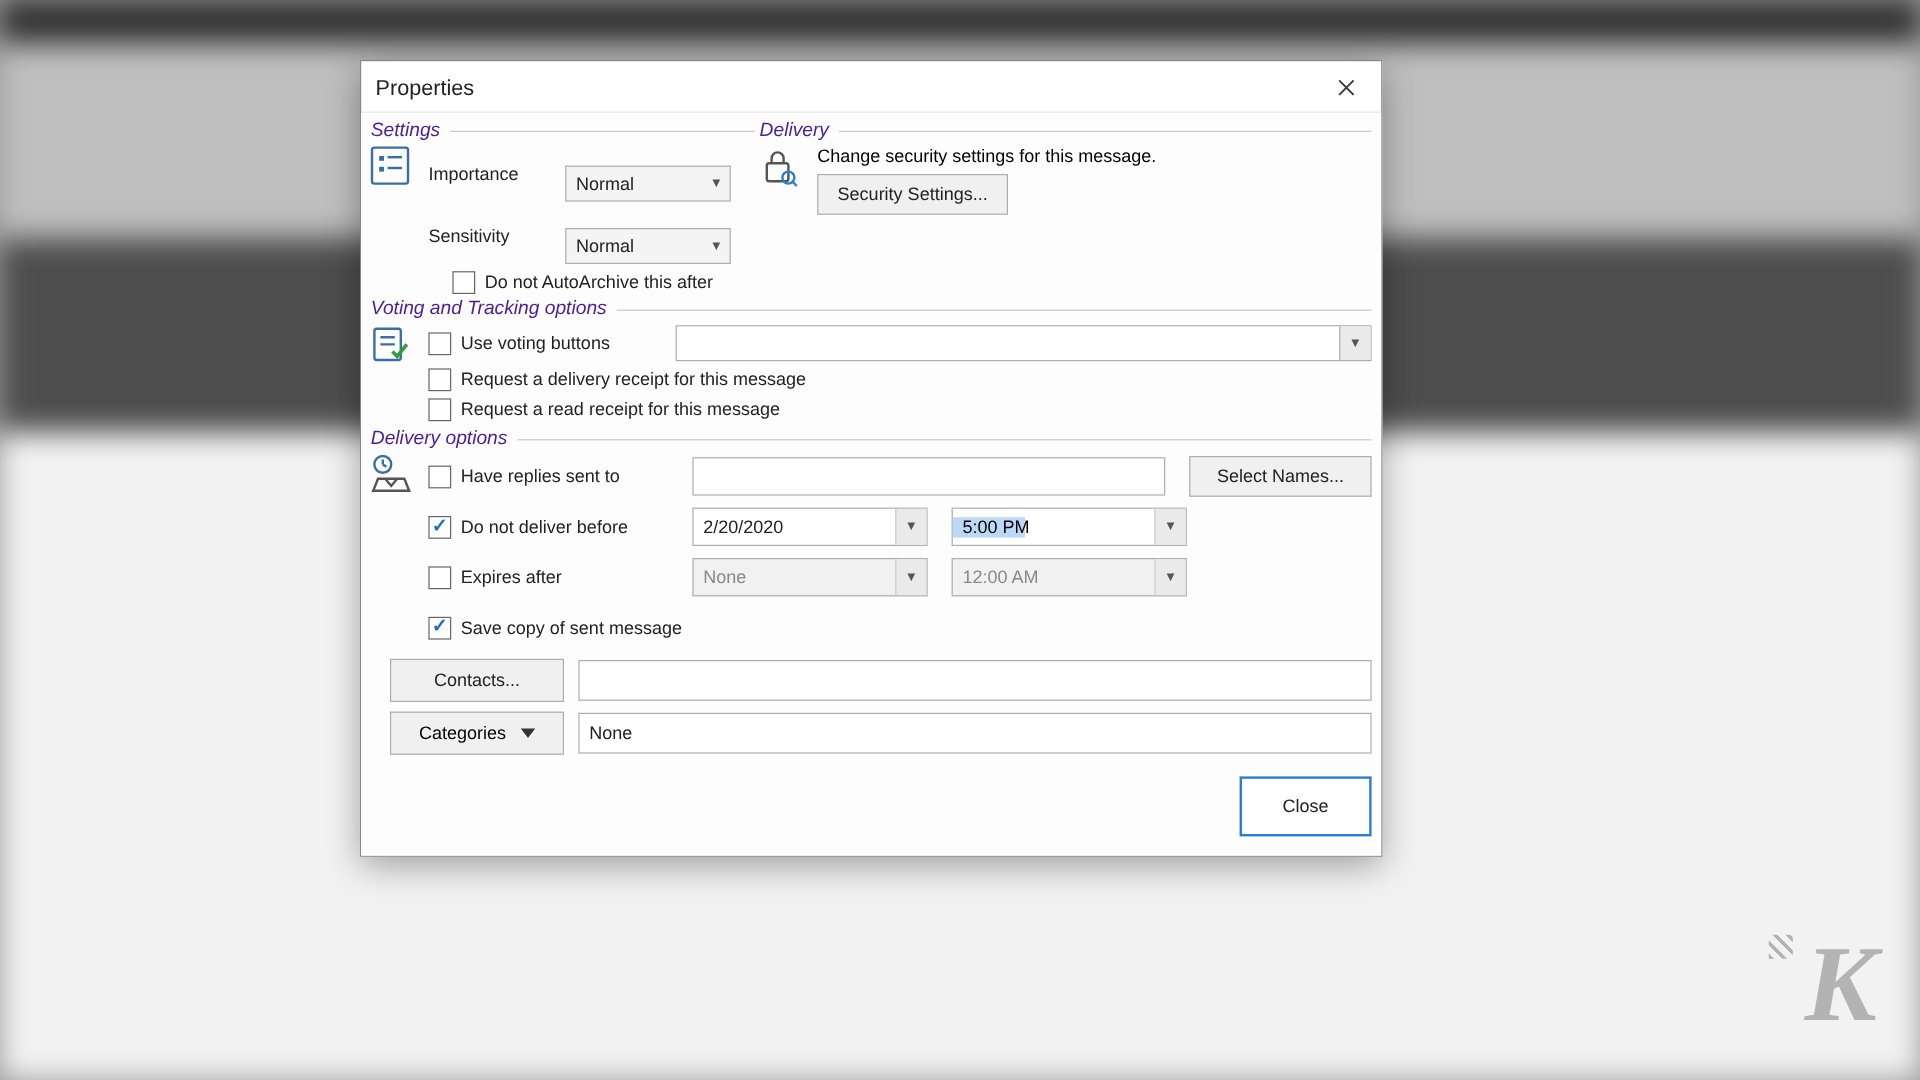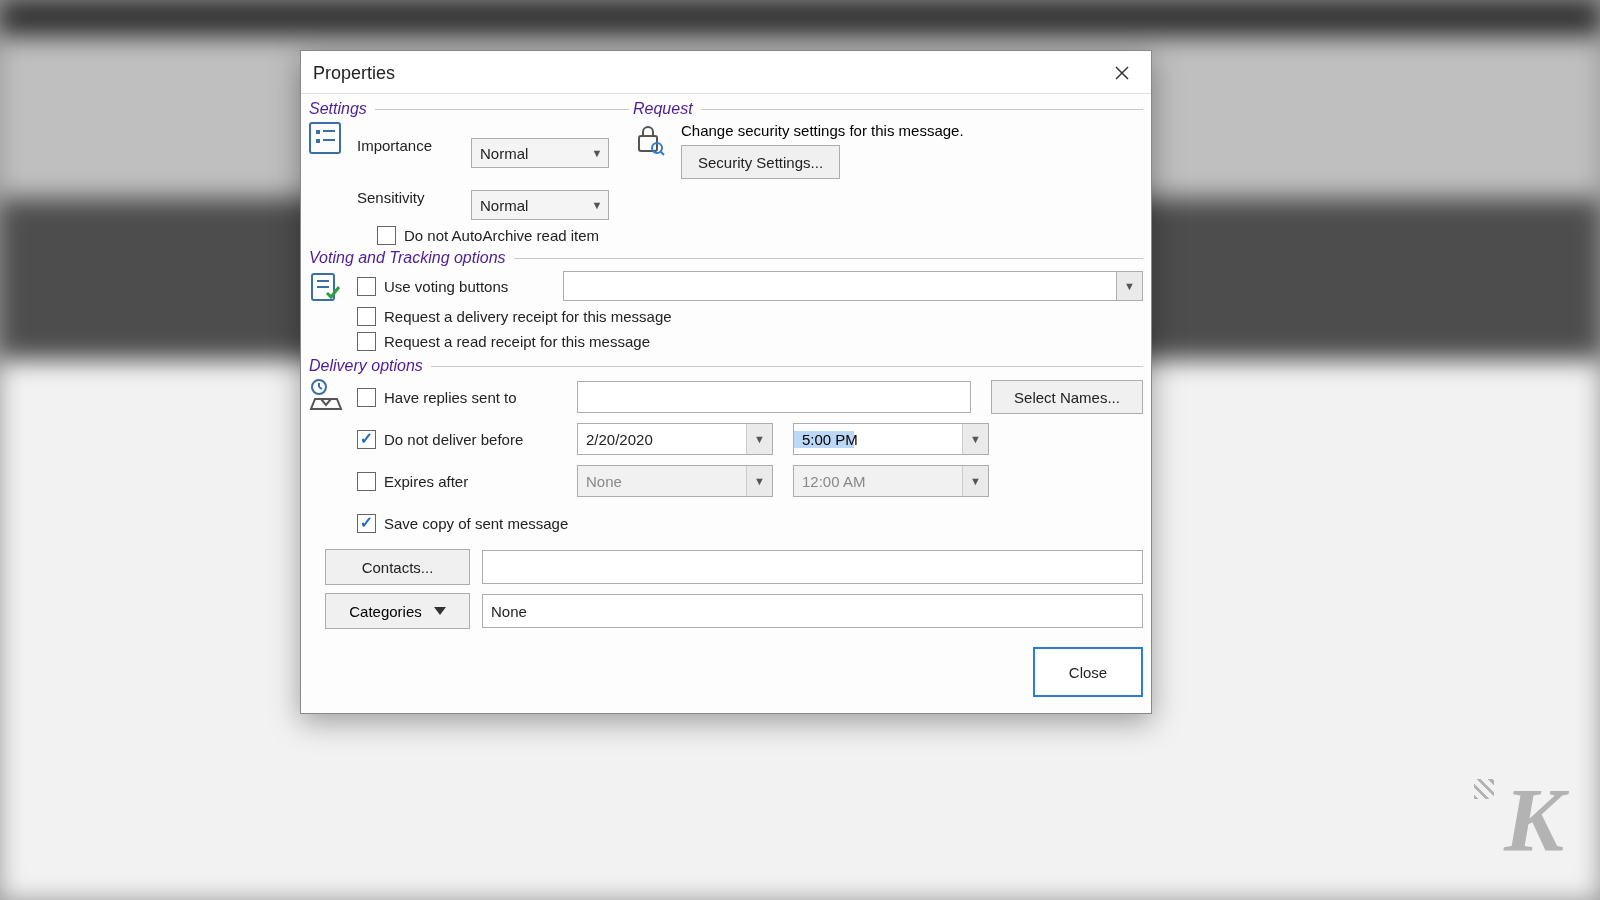--- a/index.html
+++ b/index.html
@@ -370,21 +370,21 @@
                 <span class="combo-text">Normal</span>
                 <span class="chev">▼</span>
               </div>
             </div>
           </div>
         </div>
       </div>
 
       <div class="col-security">
         <div class="legend-row">
-          <span class="legend">Request</span>
+          <span class="legend">Delivery</span>
           <div class="legend-line"></div>
         </div>
         <div class="indent-body">
           <div class="icon-col icon-lock">
             <svg viewBox="0 0 32 34">
               <rect x="6" y="14" width="18" height="15" rx="2" fill="none" stroke="#555" stroke-width="2"></rect>
               <path d="M10 14 v-4 a5 5 0 0 1 10 0 v4" fill="none" stroke="#555" stroke-width="2"></path>
               <circle cx="24" cy="26" r="5" fill="none" stroke="#2b7cd3" stroke-width="2"></circle>
               <line x1="27" y1="29" x2="31" y2="33" stroke="#2b7cd3" stroke-width="2"></line>
             </svg>
@@ -394,21 +394,21 @@
             <div>
               <button class="btn" style="height:34px">Security Settings...</button>
             </div>
           </div>
         </div>
       </div>
     </div>
 
     <div class="check-row" style="margin-left:68px; margin-top:6px; margin-bottom:4px;">
       <div class="checkbox"></div>
-      <span class="check-label">Do not AutoArchive read item</span>
+      <span class="check-label">Do not AutoArchive this after</span>
     </div>
 
     <div class="fieldset">
       <div class="legend-row">
         <span class="legend">Voting and Tracking options</span>
         <div class="legend-line"></div>
       </div>
       <div class="indent-body">
         <div class="icon-col icon-ballot">
           <svg viewBox="0 0 32 34">

